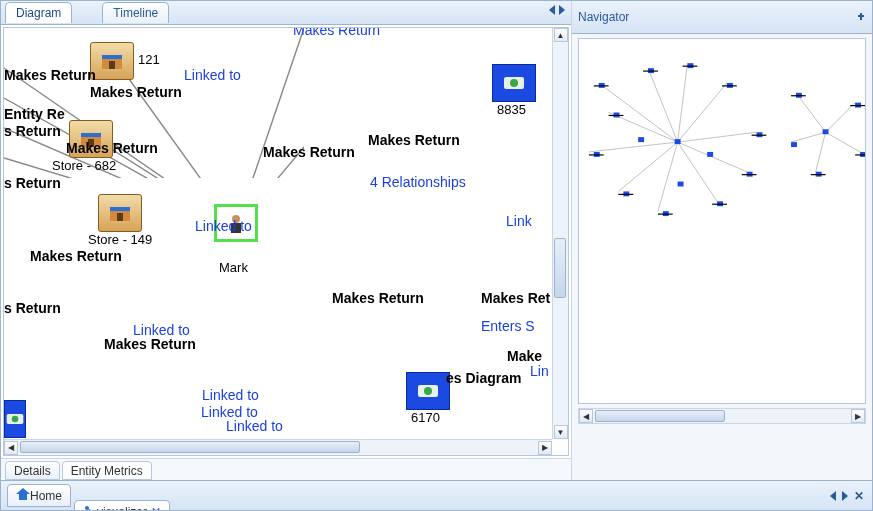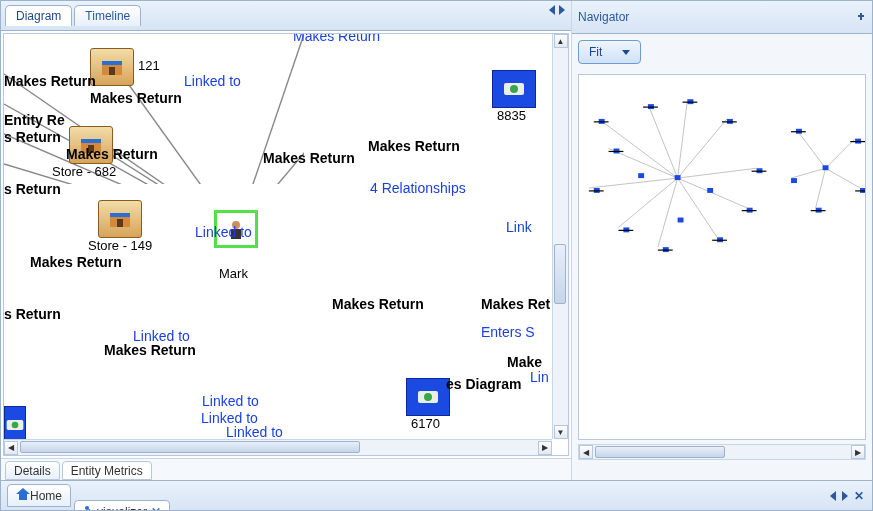--- a/index.html
+++ b/index.html
@@ -2,21 +2,21 @@
 <html><head>
 <meta charset="utf-8">
 <style>
   * { box-sizing: border-box; margin: 0; padding: 0; }
   body { font-family: "Segoe UI", Tahoma, sans-serif; font-size: 12px; width: 873px; height: 511px; overflow: hidden; background: #fff; border: 1px solid #9db3cc; }
   .main-row { display: flex; height: 479px; }
   .left-col { width: 571px; display: flex; flex-direction: column; border-right: 1px solid #c9d6e8; }
   .right-col { flex: 1; display: flex; flex-direction: column; background: #f3f7fc; }
 
   
-  .tabbar { display: flex; align-items: center; height: 30px; background: linear-gradient(#eaf2fb,#d6e4f5); border-bottom: 1px solid #9db3cc; padding: 0 4px; position: relative; }
+  .tabbar { display: flex; align-items: center; height: 24px; background: linear-gradient(#eaf2fb,#d6e4f5); border-bottom: 1px solid #9db3cc; padding: 0 4px; position: relative; gap: 28px; }
   .tab { padding: 3px 10px; border: 1px solid #9db3cc; border-bottom: none; background: linear-gradient(#fff,#e8f0fb); border-radius: 5px 5px 0 0; margin-right: 2px; color: #2a5a9c; cursor: pointer; font-size: 12px; }
   .tab.active { background: #fff; font-weight: 400; color: #1b4a8b; }
   .tab-nav { position: absolute; right: 6px; top: 4px; display: flex; gap: 4px; }
   .tri { width: 0; height: 0; cursor: pointer; }
   .tri.left { border-top: 5px solid transparent; border-bottom: 5px solid transparent; border-right: 6px solid #2a5a9c; }
   .tri.right { border-top: 5px solid transparent; border-bottom: 5px solid transparent; border-left: 6px solid #2a5a9c; }
 
   
   .canvas-wrap { flex: 1; position: relative; border: 1px solid #b7c7dd; margin: 2px; background: #fff; overflow: hidden; }
   .canvas { position: absolute; inset: 0; }
@@ -218,26 +218,20 @@
 
   <div class="right-col">
     <div class="panel-header">
       <span>Navigator</span>
       <span class="pin-icon">
         <svg viewBox="0 0 10 10">
             <rect x="4" y="0" width="2" height="7" fill="#2a5a9c"></rect>
             <rect x="2" y="2" width="6" height="2" fill="#2a5a9c"></rect>
           </svg>
       </span>
-    </div>
-    <div class="nav-toolbar">
-      <div class="fit-btn">
-        <span>Fit</span>
-        <span class="caret"></span>
-      </div>
     </div>
     <div class="minimap">
       <svg viewBox="0 0 290 360">
         <g stroke="#999" stroke-width="0.6">
           <g transform="translate(100,100)">
             <line x1="0" y1="0" x2="-80" y2="-60"></line>
               <line x1="0" y1="0" x2="-70" y2="-30"></line>
               <line x1="0" y1="0" x2="-90" y2="10"></line>
             <line x1="0" y1="0" x2="-60" y2="50"></line>
               <line x1="0" y1="0" x2="-20" y2="70"></line>

